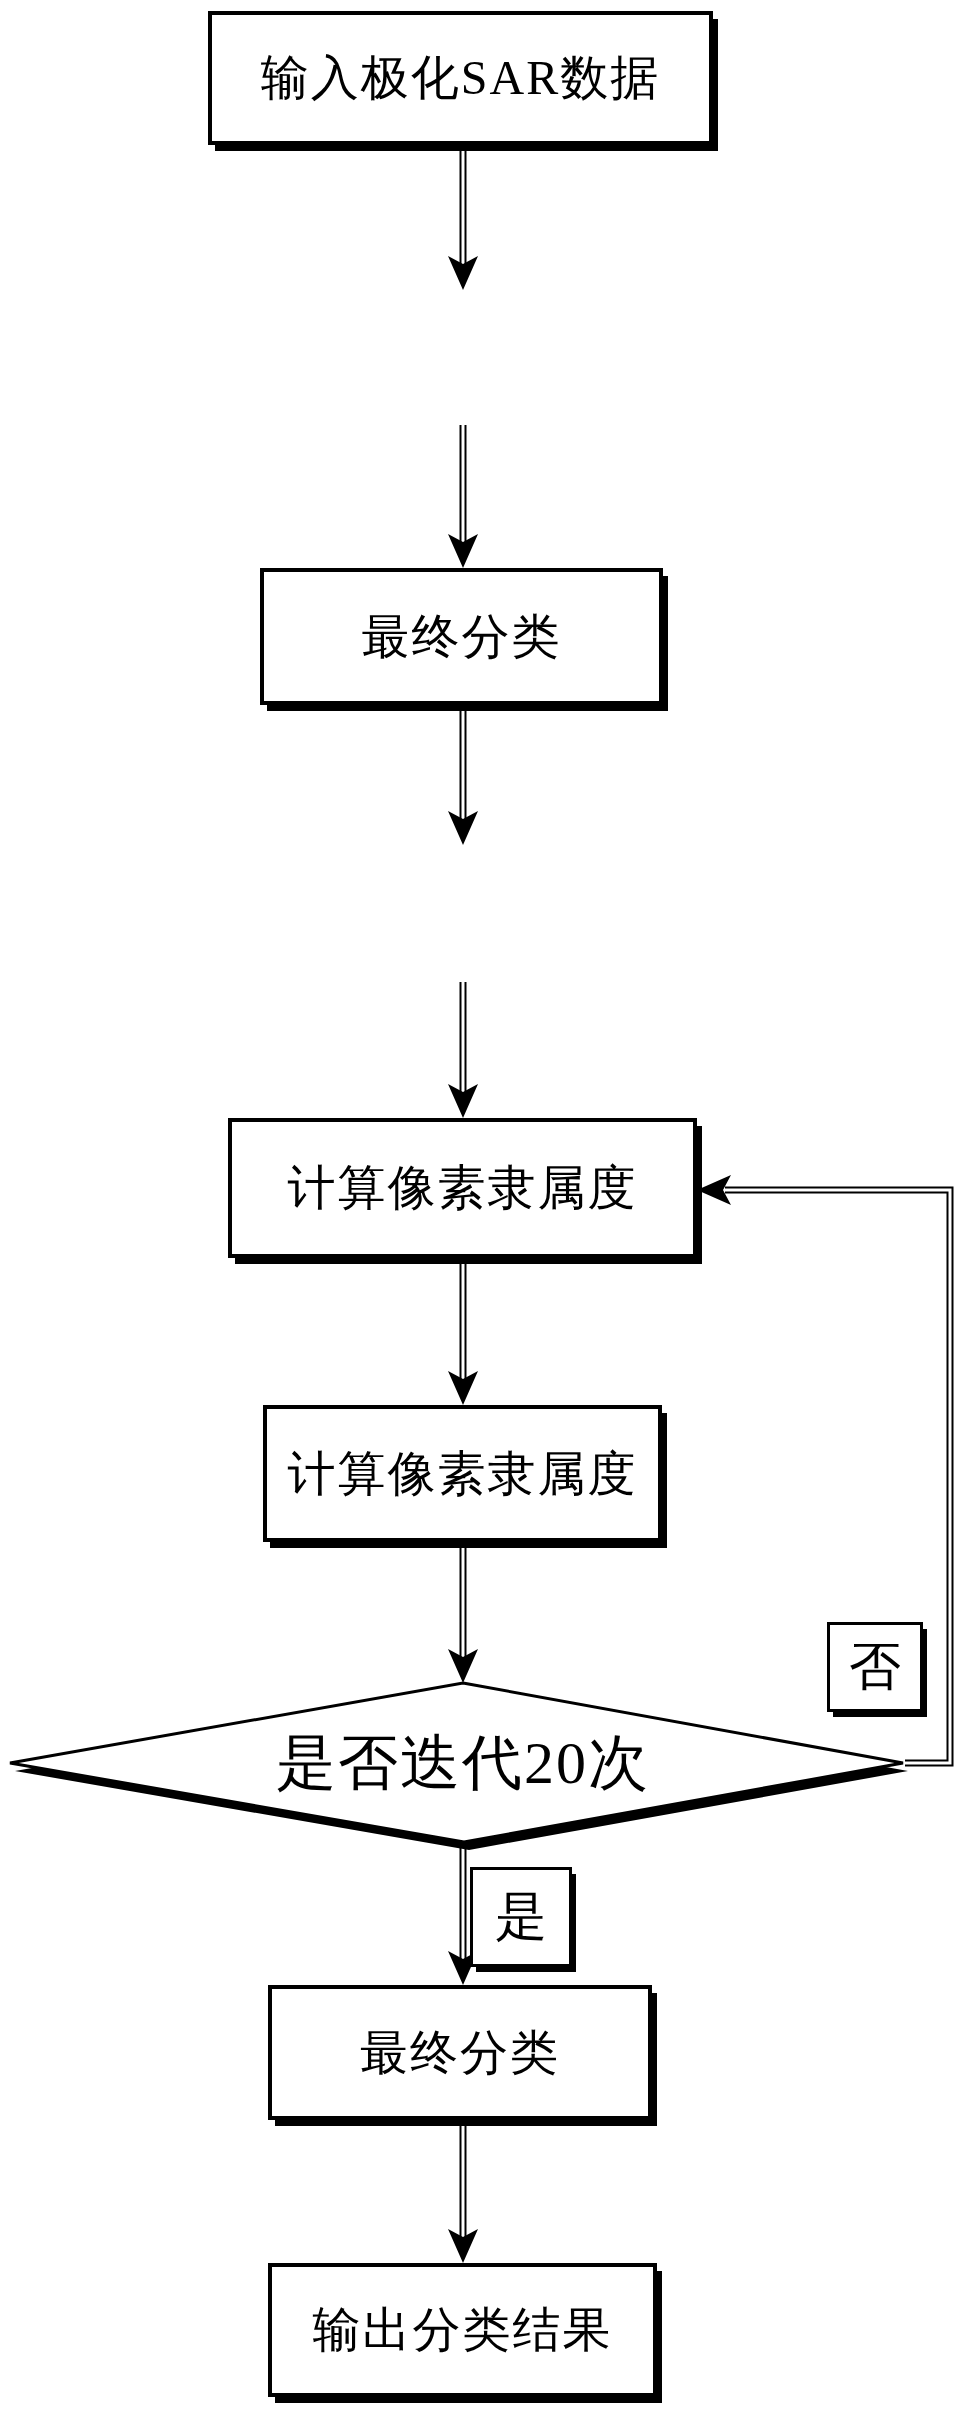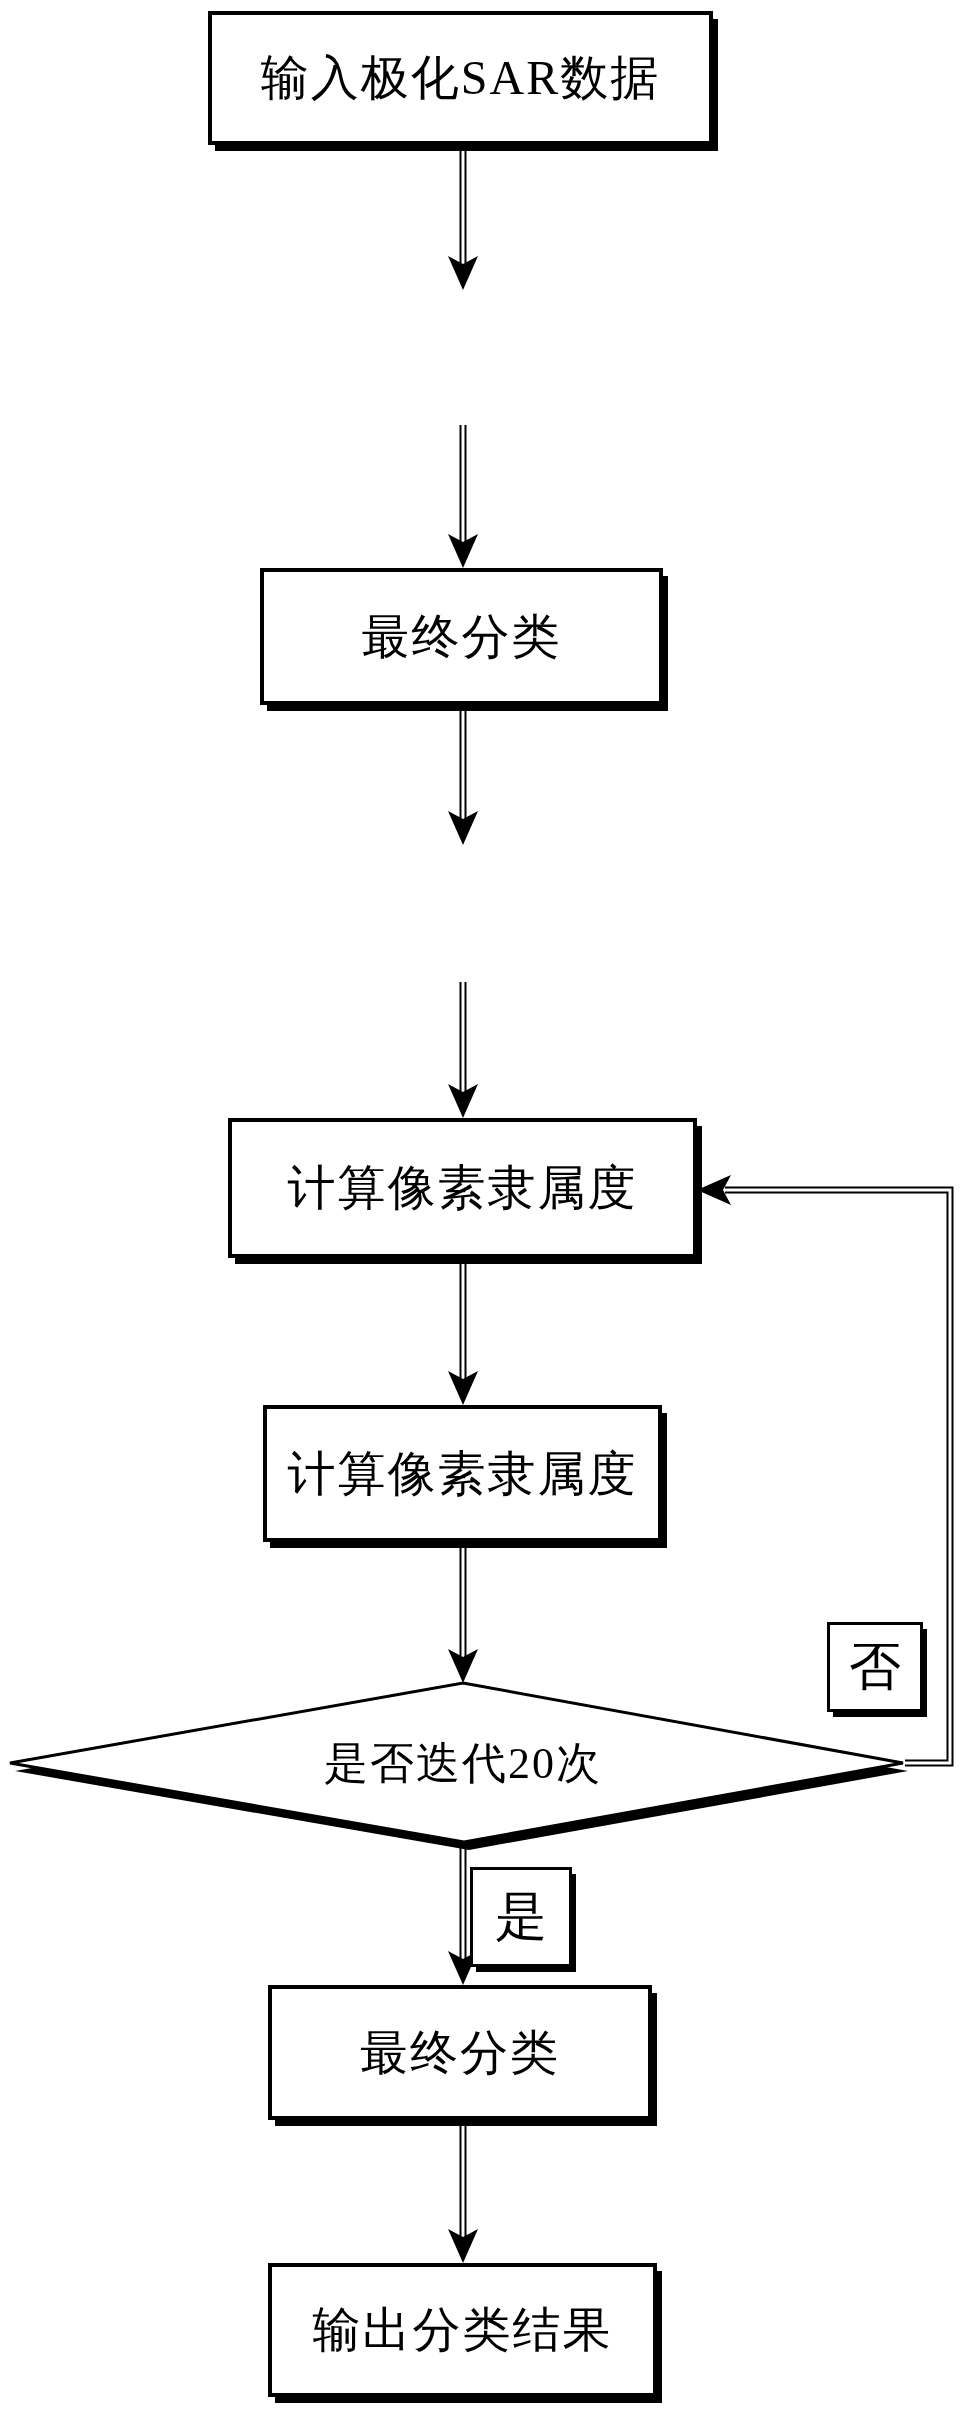--- a/index.html
+++ b/index.html
@@ -29,21 +29,21 @@
     box-sizing:border-box;
     background:#ffffff;
     border:3px solid #000;
     box-shadow:5px 6px 0 -1px #000;
     display:flex;align-items:center;justify-content:center;
     font-size:52px;
   }
   .diamond-label{
     position:absolute;
     display:flex;align-items:center;justify-content:center;
-    font-size:44px;
+    font-size:60px;
     letter-spacing:2px;
     white-space:nowrap;
   }
 </style>
 </head>
 <body>
 
 <div class="canvas">
 
   <svg id="connectors" class="connectors" viewBox="0 0 964 2415">

